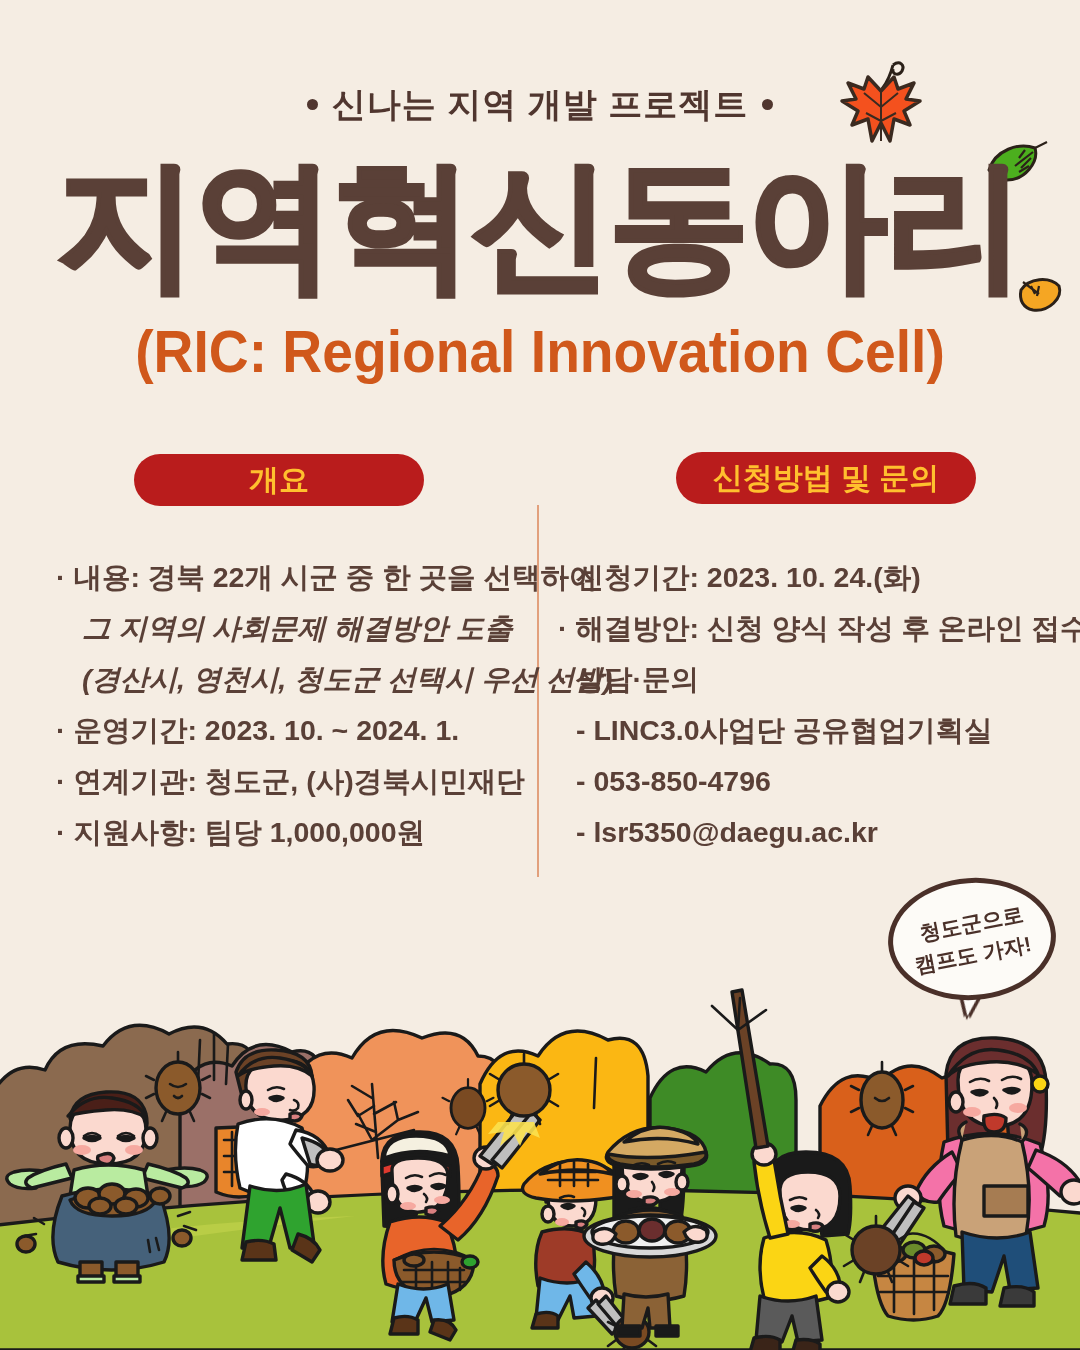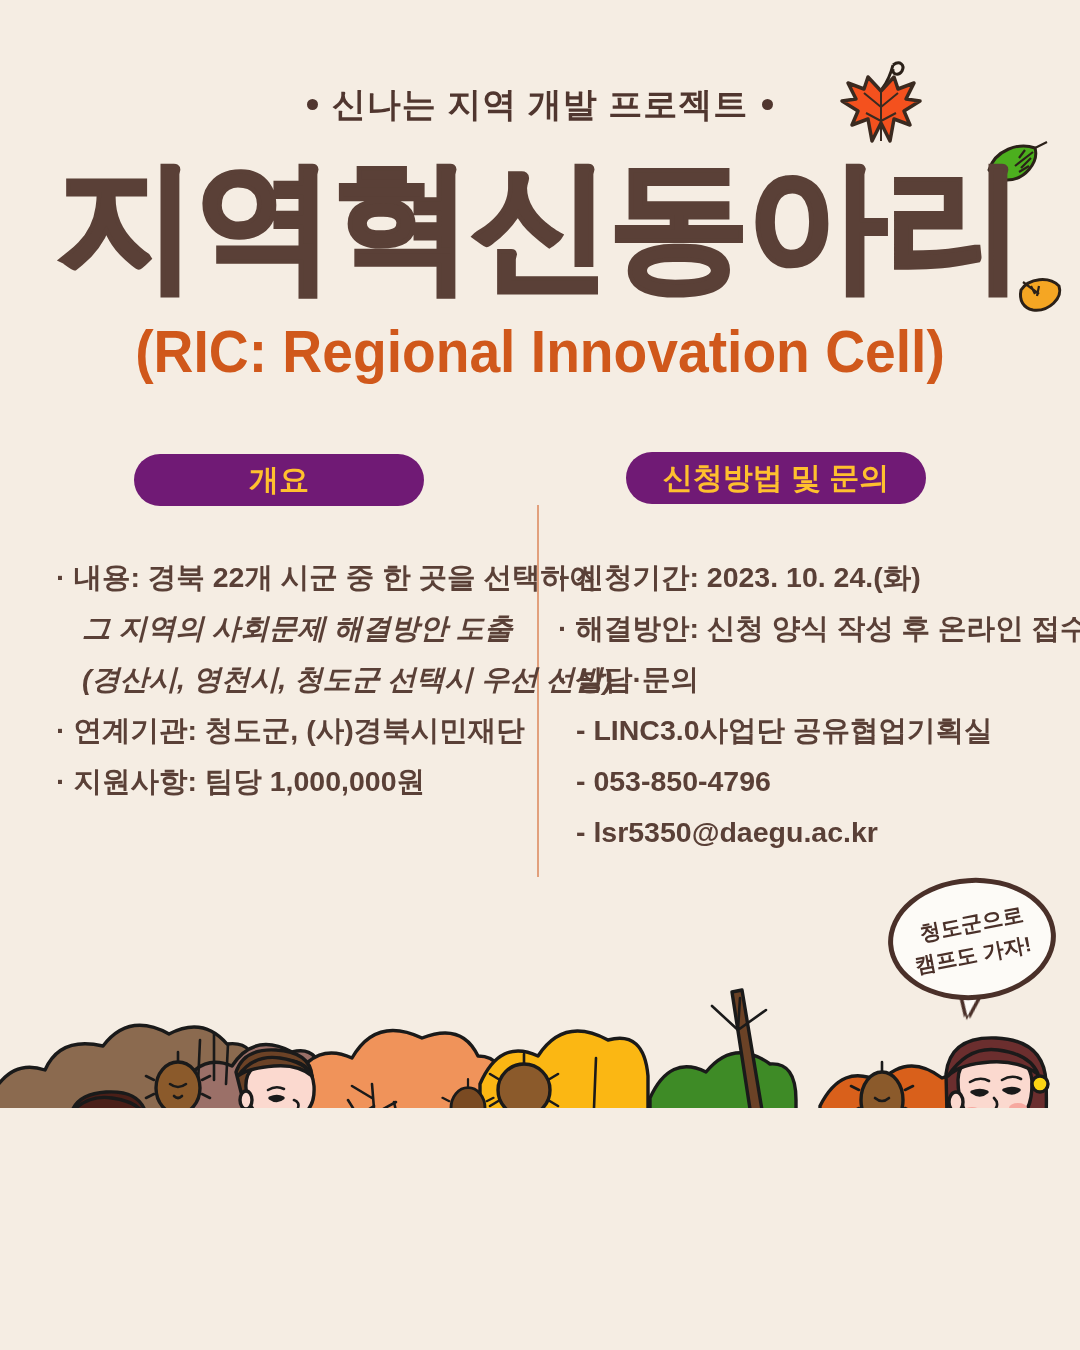--- a/index.html
+++ b/index.html
@@ -3,21 +3,21 @@
 <meta charset="utf-8">
 <style>
   * { margin:0; padding:0; box-sizing:border-box; }
   html,body { width:1080px; height:1350px; }
   body{
     background:#F5EDE3;
     font-family:"Liberation Sans","DejaVu Sans",sans-serif;
     overflow:hidden;
     position:relative;
   }
-  .poster{ position:relative; width:1080px; height:1108px; background:#F5EDE3; overflow:hidden; }
+  .poster{ position:relative; width:1080px; height:1350px; background:#F5EDE3; overflow:hidden; }
 
   
   .leaf{ position:absolute; }
   .leaf svg{ display:block; }
 
   
   .tagline{
     position:absolute; top:82px; left:0; width:1080px;
     text-align:center;
     font-size:34px; font-weight:bold; letter-spacing:1px;
@@ -44,27 +44,27 @@
     font-size:60px; line-height:68px;
     font-weight:bold;
     color:#D0581B;
     transform:scaleX(0.92);
     transform-origin:center;
   }
 
   
   .badge{
     position:absolute; height:52px;
-    background:#701a75; border-radius:30px;
+    background:#b91c1c; border-radius:30px;
     display:flex; align-items:center; justify-content:center;
     color:#FFC02E; font-size:30px; font-weight:bold;
     letter-spacing:0px;
   }
   #badge-left { top:454px; left:134px; width:290px; }
-  #badge-right{ top:452px; left:626px; width:300px; }
+  #badge-right{ top:452px; left:676px; width:300px; }
 
   
   .divider{
     position:absolute; left:537px; top:505px;
     width:2px; height:372px; background:#E2A07C;
   }
 
   
   .col{ position:absolute; color:#5A4037; font-weight:bold; }
   #col-left { top:552px; left:22px;  width:510px;margin-left:34px; }
@@ -144,20 +144,21 @@
 
   <div class="badge" id="badge-left">개요</div>
   <div class="badge" id="badge-right">신청방법 및 문의</div>
 
   <div class="divider"></div>
 
   <div class="col" id="col-left">
       <div class="line">· 내용: 경북 22개 시군 중 한 곳을 선택하여</div>
       <div class="line indent">그 지역의 사회문제 해결방안 도출</div>
       <div class="line indent">(경산시, 영천시, 청도군 선택시 우선 선발)</div>
+      <div class="line">· 운영기간: 2023. 10. ~ 2024. 1.</div>
       <div class="line">· 연계기관: 청도군, (사)경북시민재단</div>
       <div class="line">· 지원사항: 팀당 1,000,000원</div>
     </div>
   <div class="col" id="col-right">
       <div class="line">· 신청기간: 2023. 10. 24.(화)</div>
       <div class="line">· 해결방안: 신청 양식 작성 후 온라인 접수</div>
       <div class="line">· 상담·문의</div>
       <div class="line sub">- LINC3.0사업단 공유협업기획실</div>
       <div class="line sub">- 053-850-4796</div>
       <div class="line sub">- lsr5350@daegu.ac.kr</div>

